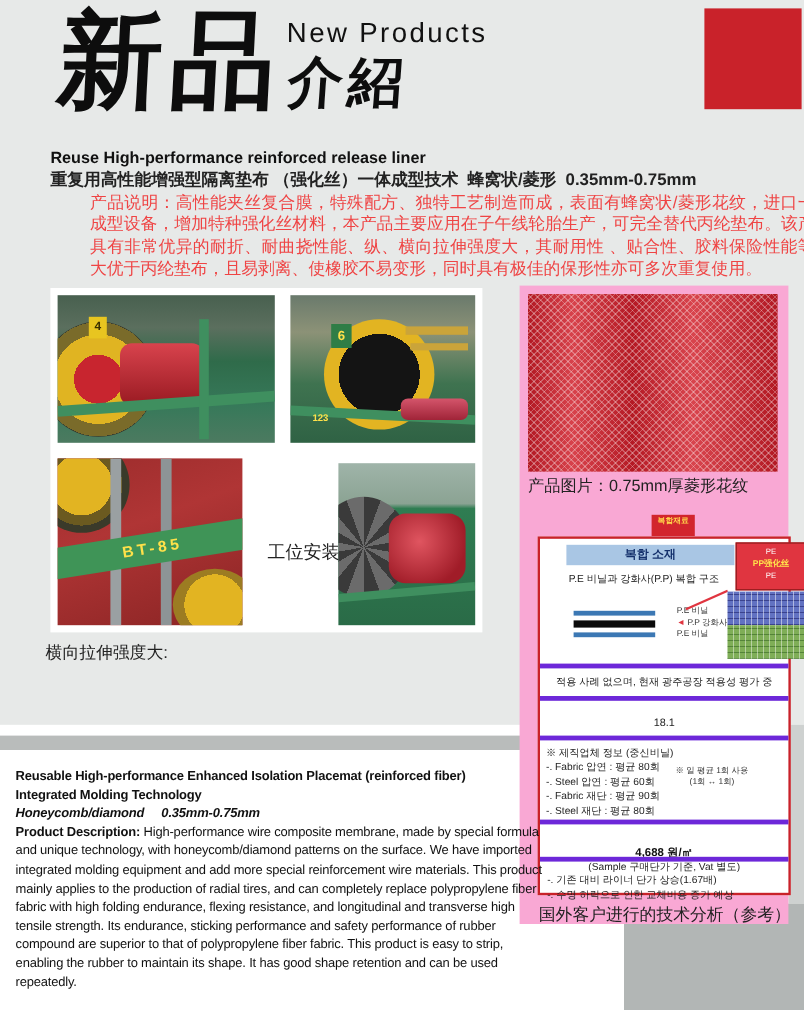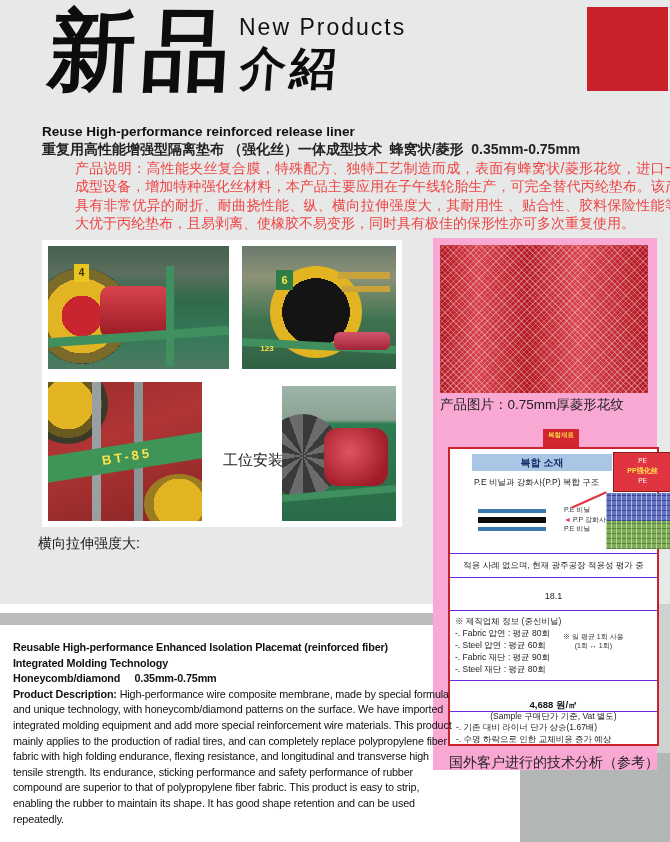--- a/index.html
+++ b/index.html
@@ -51,21 +51,21 @@
       linear-gradient(90deg, rgba(110,0,10,.30) 0%, rgba(255,230,230,.16) 18%, rgba(110,0,10,.28) 42%,
         rgba(255,220,220,.18) 66%, rgba(110,0,10,.30) 100%);}
   .product-caption{left:7px;top:158px;font-size:13.5px;color:#222;}
 
   .tab-red{left:110px;top:191px;width:36px;height:18px;background:#d2252d;
     color:#ffd24a;font-size:6.5px;font-weight:bold;text-align:center;line-height:1.25;
     word-break:break-all;padding-top:2px;box-sizing:border-box;}
 
   .techbox{left:15px;top:209px;width:211px;height:299px;background:#ffffff;
     border:2px solid #c9222a;box-sizing:border-box;}
-  .tb-row{position:relative;border-top:1px solid #6d28d9;}
+  .tb-row{position:relative;border-top:4px solid #6d28d9;}
   .tb-r1{height:104px;border-top:none;margin-left:20px;}
   .tb-headerbar{position:absolute;left:2px;top:5px;width:140px;height:17px;background:#a9c6e4;
     color:#14306b;font-size:10px;font-weight:bold;text-align:center;line-height:17px;}
   .tb-pebox{position:absolute;left:143px;top:3px;width:59px;height:40px;background:#e03540;
     border:1px solid #8d1a1a;text-align:center;padding-top:3px;box-sizing:border-box;}
   .tb-pebox .pe{font-size:6.5px;color:#ffffff;line-height:9px;}
   .tb-pebox .pp{font-size:7px;color:#ffe24a;font-weight:bold;line-height:11px;}
   .tb-structure{position:absolute;left:4px;top:28px;font-size:8.5px;color:#222;}
   .tb-bars{position:absolute;left:8px;top:60px;width:68px;}
   .tb-bars .b-blue{height:4px;background:#3c78b4;margin-bottom:4px;}
@@ -95,21 +95,21 @@
 
   
   .gray-band{left:0;top:613px;width:437px;height:12px;background:#b9bcbb;}
   .right-strip{left:657px;top:604px;width:13px;height:149px;background:#ced1d0;}
   .bottom-gray{left:520px;top:753px;width:150px;height:89px;background:#b2b6b5;}
 
   
   .english{left:13px;top:640px;width:447px;font-size:10.8px;line-height:15.6px;
     letter-spacing:-0.15px;color:#111;}
   .english .bold{font-weight:bold;}
-  .pre{white-space:pre-wrap;}
+  .pre{white-space:pre-wrap;font-style:italic;}
 </style>
 </head>
 <body>
 
 <div class="abs top-gray"></div>
 <div class="abs red-block"></div>
 <div class="abs gray-band"></div>
 <div class="abs right-strip"></div>
 <div class="abs bottom-gray"></div>
 

